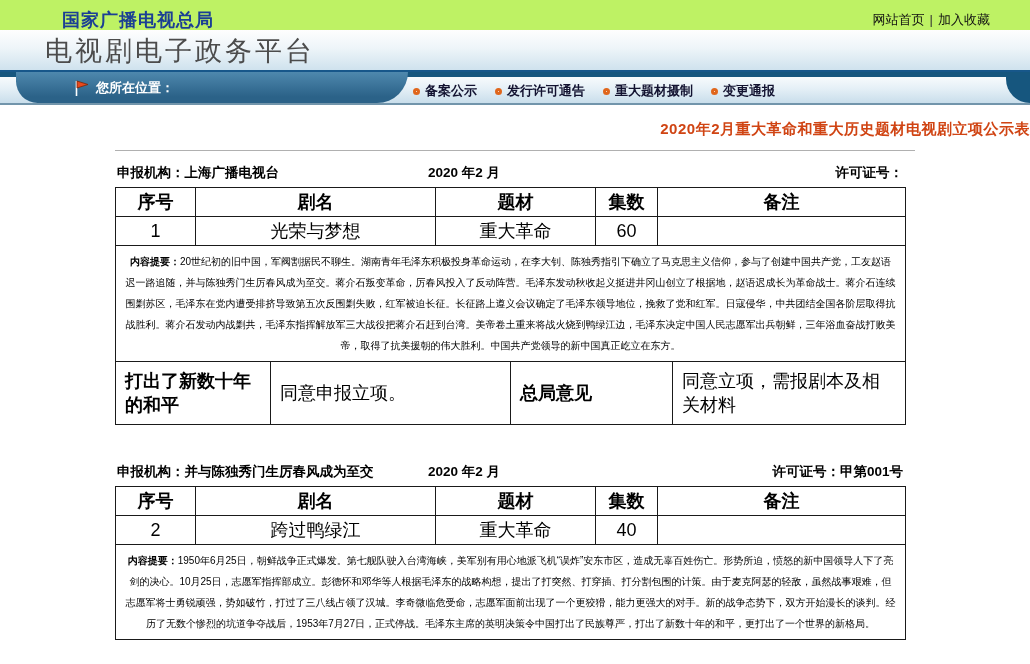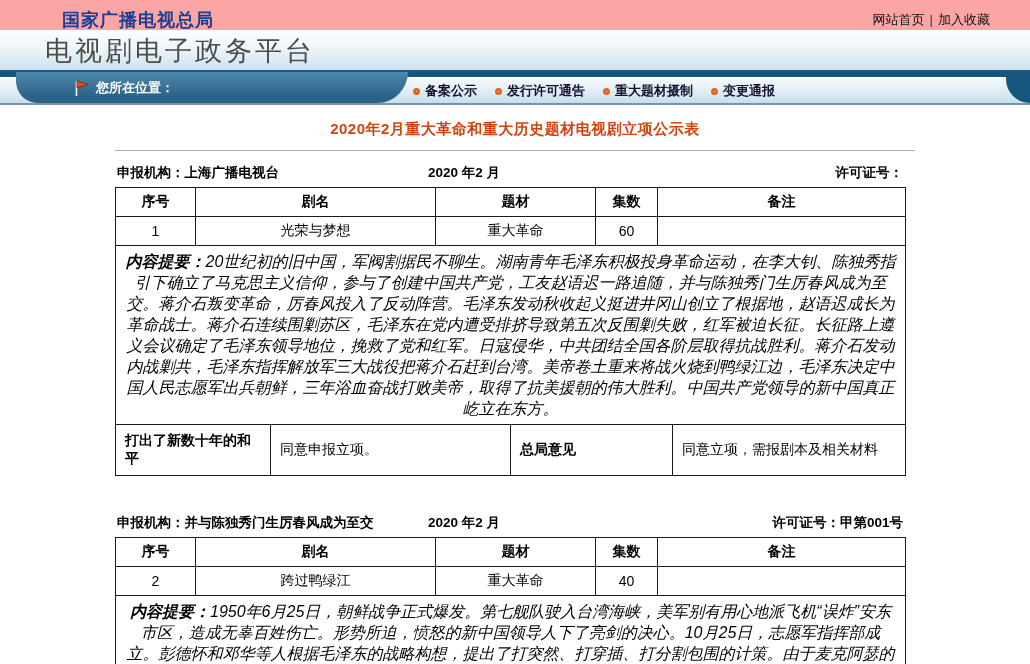--- a/index.html
+++ b/index.html
@@ -3,21 +3,21 @@
 <meta charset="utf-8">
 <style>
   * { box-sizing: border-box; }
   html,body { margin:0; padding:0; }
   body {
     width:1030px; height:664px; background:#ffffff; overflow:hidden;
     font-family:"Liberation Sans","DejaVu Sans",sans-serif; color:#000;
   }
 
   
-  .header-top { height:30px; background:#fca5a5; position:relative; }
+  .header-top { height:30px; background:#bef264; position:relative; }
   .site-name { position:absolute; left:62px; top:8px; font-size:18px; font-weight:bold; color:#1b3f94; letter-spacing:1px; }
   .top-links { position:absolute; right:40px; top:11px; font-size:13px; color:#111; }
   .top-links .sep { margin:0 5px; color:#333; }
   .top-links a { color:#111; text-decoration:none; cursor:pointer; }
 
   .header-band {
     height:42px; position:relative;
     background:linear-gradient(180deg,#fefefe 0%,#eef5f9 45%,#cfe2ee 100%);
     border-bottom:2px solid #17578a;
   }
@@ -36,35 +36,35 @@
   }
   .flag-icon { width:15px; height:16px; margin-right:7px; flex:0 0 auto; }
   .breadcrumb-path { margin-left:6px; }
 
   .nav-tabs { position:absolute; left:405px; top:5px; height:28px; display:flex; align-items:center; }
   .tab { display:flex; align-items:center; padding:3px 8px; margin-right:2px; font-size:13px; font-weight:bold; color:#121230; cursor:pointer; white-space:nowrap; }
   .tab .ring { width:7px; height:7px; border:3px solid #e0661c; border-radius:50%; background:#fffdf2; margin-right:5px; flex:0 0 auto; }
   .tab.active { background:linear-gradient(180deg,#fdf8c6 0%,#f5d94a 100%); border:1px solid #cda23b; border-radius:3px; }
 
   
-  .page-title { text-align:center; color:#d04413; font-size:15px; font-weight:bold; margin-top:15px; letter-spacing:0.5px; }
+  .page-title { text-align:right; color:#d04413; font-size:15px; font-weight:bold; margin-top:15px; letter-spacing:0.5px; }
   .title-hr { width:800px; margin:11px auto 0 auto; border:none; border-top:1px solid #b0b0b0; height:0; }
 
   .section { width:790px; margin-left:115px; }
   .section-2 { margin-top:38px; }
   .meta-row { position:relative; height:19px; font-size:13.5px; font-weight:bold; margin-top:13px; margin-bottom:4px; }
   .meta-agency { position:absolute; left:2px; }
   .meta-date { position:absolute; left:313px; font-weight:bold; }
   .meta-license { position:absolute; right:2px;text-align:center; }
 
   table { border-collapse:collapse; width:790px; table-layout:fixed; }
-  td { border:1px solid #1a1a1a; font-size:14px; color:#000; overflow:hidden; }
+  td { border:1px solid #1a1a1a; font-size:18px; color:#000; overflow:hidden; }
   .main-table td { text-align:center; height:29px; }
   .main-table .hdr { font-weight:bold; }
-  .synopsis-cell { text-align:justify; padding:5px 9px; line-height:21px; font-size:16px; font-weight:normal; height:auto;font-style:italic; }
+  .synopsis-cell { text-align:justify; padding:5px 9px; line-height:21px; font-size:10px; font-weight:normal; height:auto; }
   .opinion-table { margin-top:-1px; }
   .opinion-table td { text-align:left; padding:7px 9px; height:34px; vertical-align:middle; }
   .opinion-table .lbl { font-weight:bold; }
 </style>
 </head>
 <body>
 
 <div class="header-top">
   <div class="site-name">国家广播电视总局</div>
   <div class="top-links">

